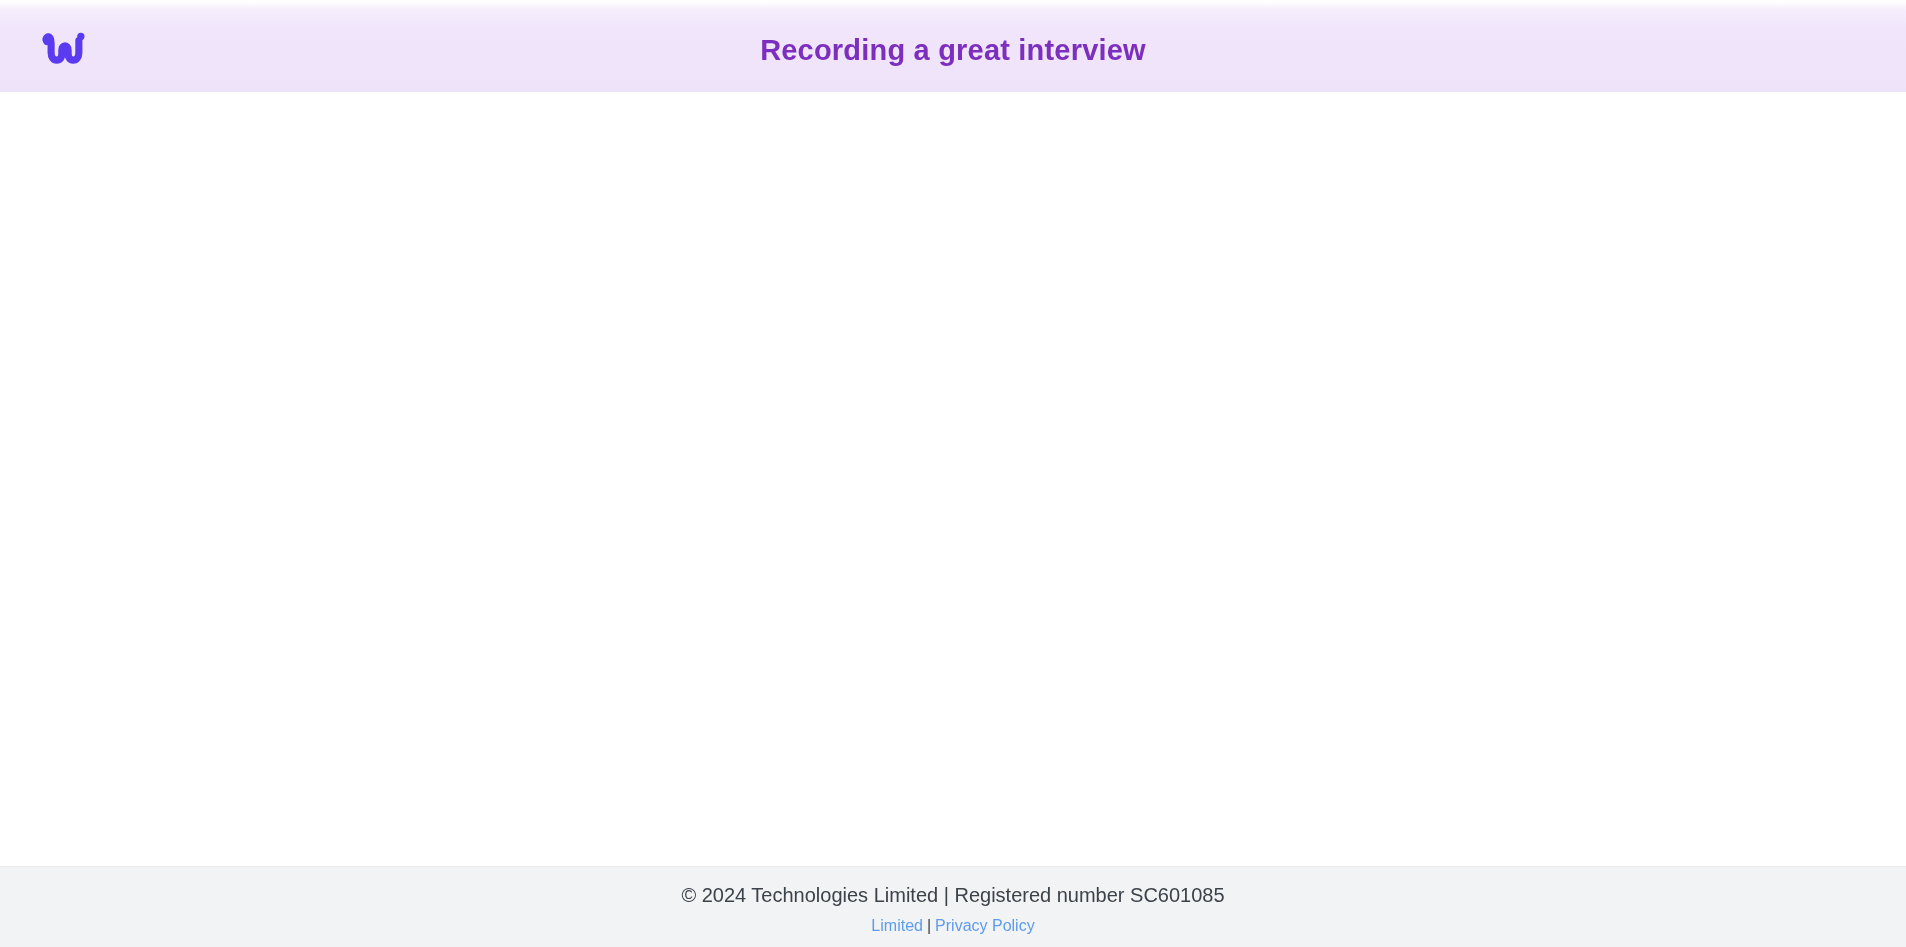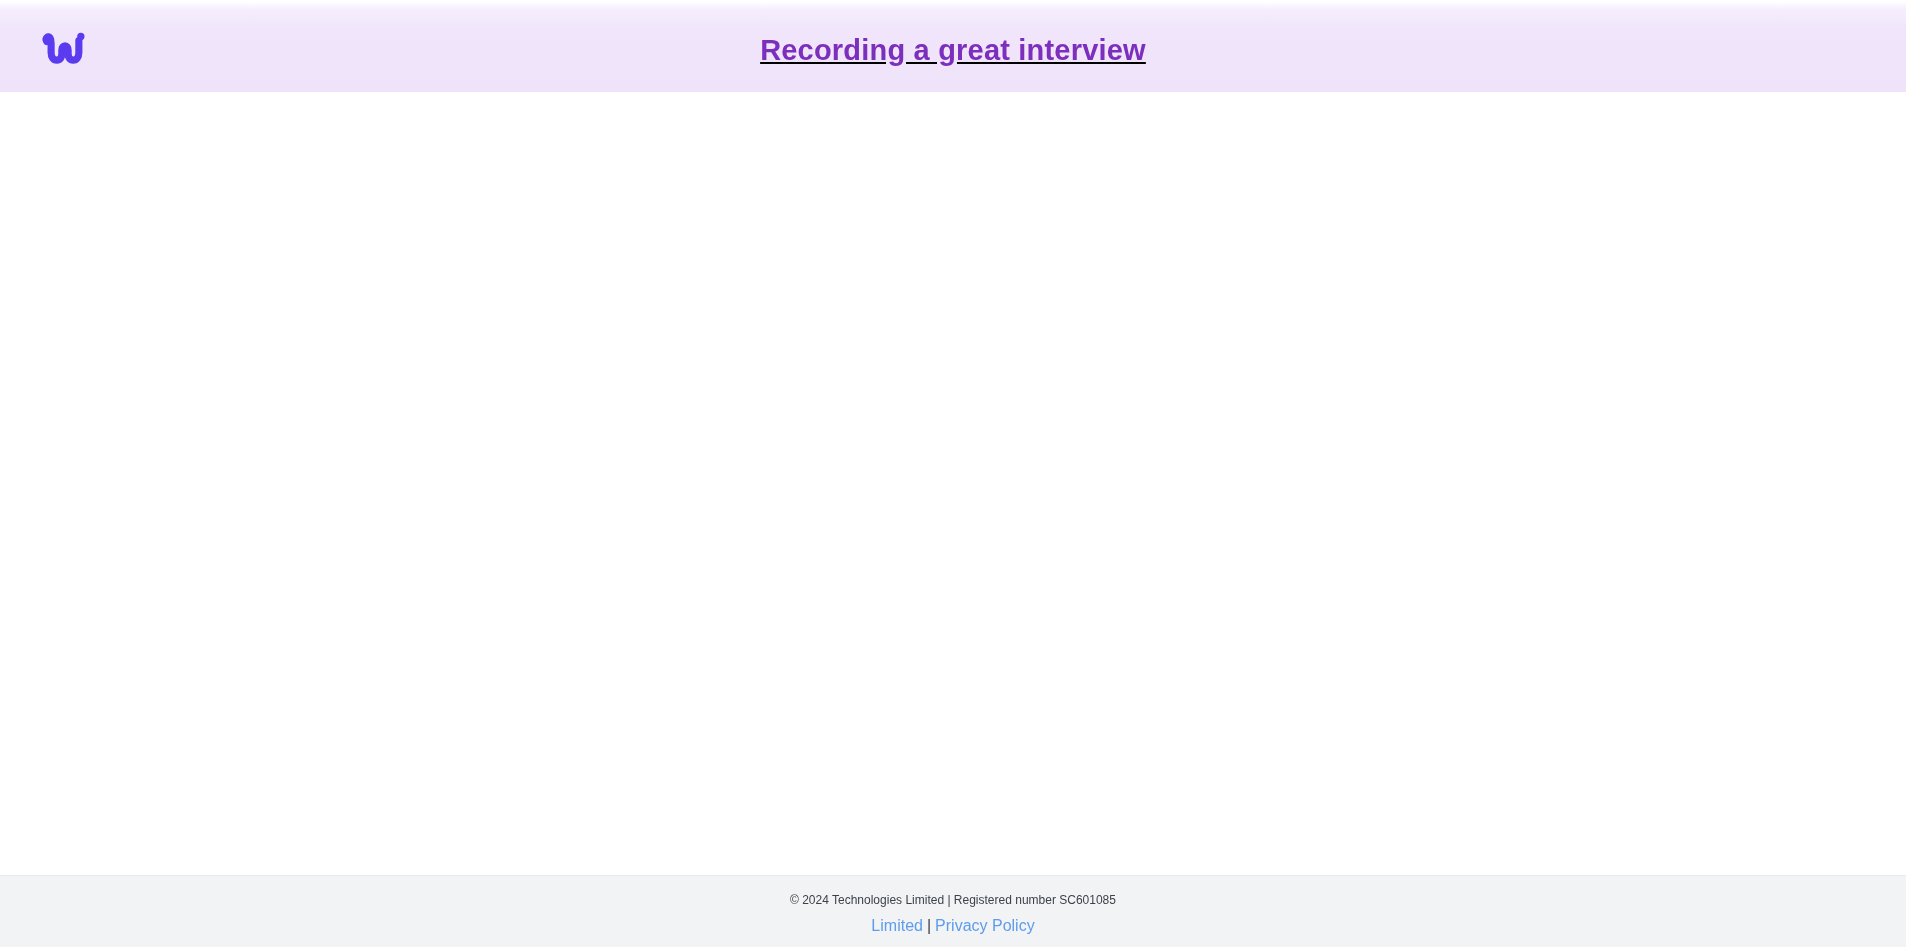--- a/index.html
+++ b/index.html
@@ -21,21 +21,20 @@
     min-height:600px;
   }
   .app-header{
     position:relative;
     flex:0 0 92px;
     height:92px;
     background:linear-gradient(180deg,#ffffff 0px,#ffffff 2px,#f6eefd 9px,var(--header-bg) 30px,#efe3fa 100%);
     display:flex;
     align-items:center;
     justify-content:center;
-    text-decoration:underline;
   }
   .brand-logo{
     position:absolute;
     left:40px;
     top:29px;
     width:46px;
     height:44px;
     cursor:pointer;
     display:block;
   }
@@ -52,21 +51,21 @@
   }
   .app-footer{
     flex:0 0 auto;
     background:var(--footer-bg);
     border-top:1px solid #e9eaec;
     text-align:center;
     padding:17px 0 12px 0;
   }
   .copyright-line{
     color:var(--footer-text);
-    font-size:12px;
+    font-size:20px;
     margin-bottom:10px;
   }
   .footer-links{
     font-size:16px;
     color:var(--footer-text);
   }
   .footer-link{
     color:var(--link);
     text-decoration:none;
     cursor:pointer;

